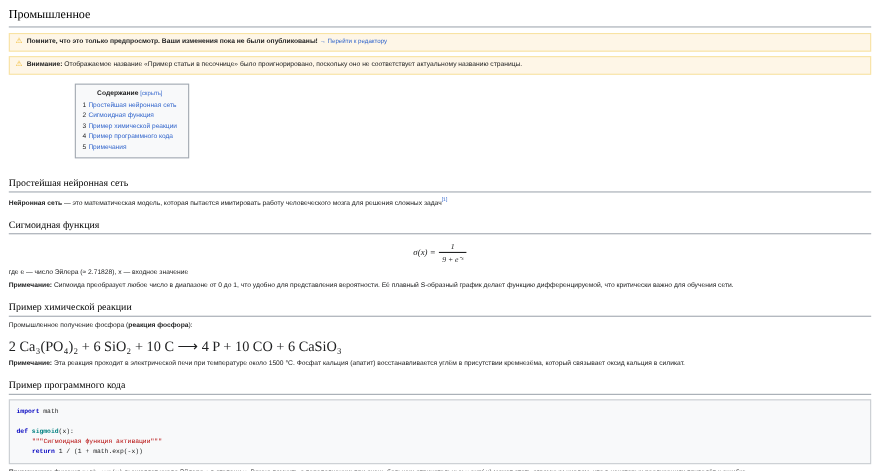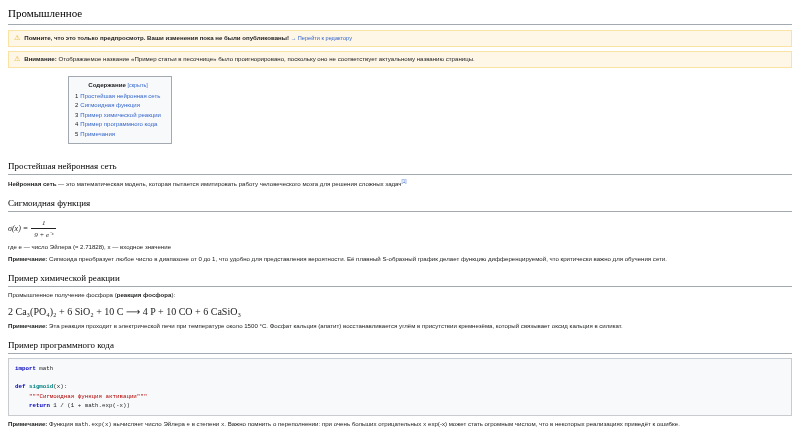--- a/index.html
+++ b/index.html
@@ -92,34 +92,35 @@
   sup { font-size: 4.6px; vertical-align: super; }
 
   .formula {
     font-family: "Liberation Serif", serif;
     font-style: italic;
     font-size: 8px;
     margin: 6px 0 2px 0;
     display: flex;
     align-items: center;
     gap: 3px;
+    justify-content: center;
   }
   .frac {
     display: inline-flex;
     flex-direction: column;
     text-align: center;
     vertical-align: middle;
     font-size: 7px;
   }
   .frac .num { border-bottom: 1px solid #202122; padding: 0 3px 0.5px 3px; }
   .frac .den { padding: 0.5px 3px 0 3px; }
   .note-line { margin: 3px 0; font-size: 6.1px; }
   .chem {
     font-family: "Liberation Serif", serif;
-    font-size: 10px;
+    font-size: 13px;
     margin: 5px 0 3px 0;
   }
 
   .codebox {
     border: 1px solid #c8ccd1;
     background: #f8f9fa;
     padding: 5px 6px;
     margin: 4px 0 4px 0;
     font-family: "Liberation Mono", monospace;
     font-size: 5.8px;

